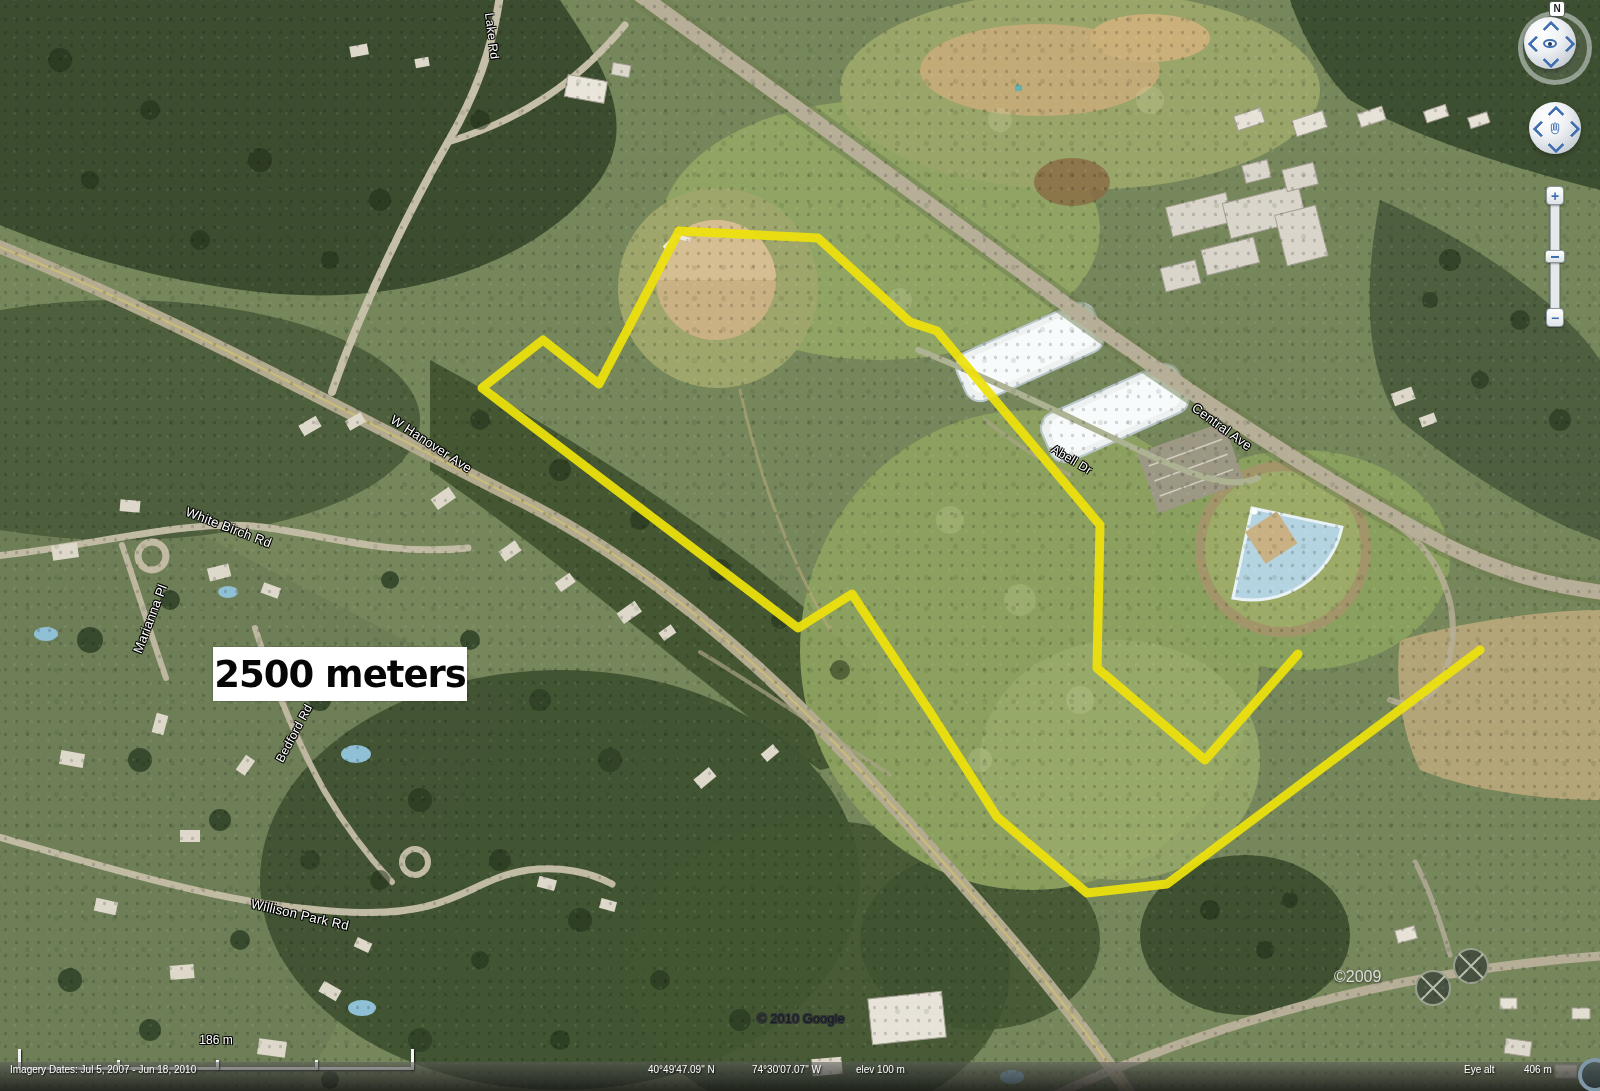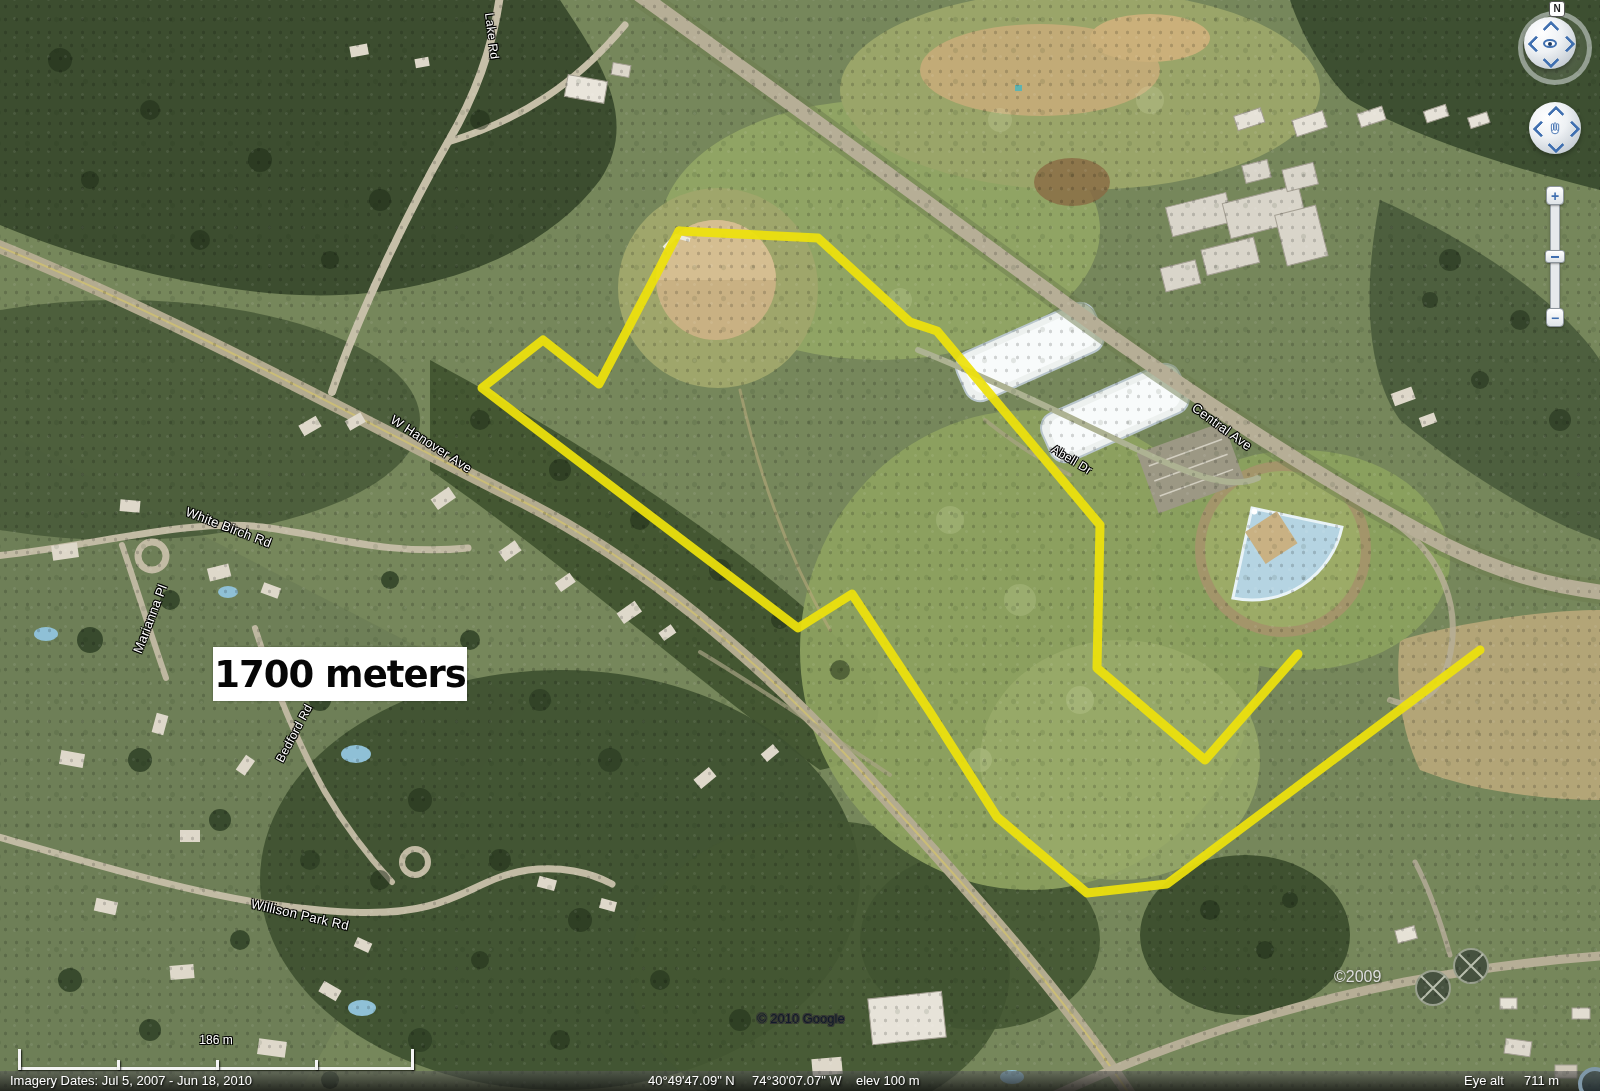--- a/index.html
+++ b/index.html
@@ -41,23 +41,23 @@
   .scalebar .lab{position:absolute;left:50%;top:-15px;transform:translateX(-50%);
     color:#fff;font-size:12px;text-shadow:-1px -1px 0 #000,1px -1px 0 #000,-1px 1px 0 #000,1px 1px 0 #000;}
   
   .map-copy{position:absolute;left:757px;top:1011px;color:#0f172a;font-size:13px;
     text-shadow:-1px -1px 0 #333,1px -1px 0 #333,-1px 1px 0 #333,1px 1px 0 #333;opacity:.95;}
   .logo-wrap{position:absolute;left:1334px;top:968px;display:flex;align-items:flex-end;}
   .logo-year{color:#ddd;font-size:16px;margin:0 6px 10px 0;text-shadow:0 1px 3px rgba(0,0,0,.7);}
   .logo-main{font-family:"DejaVu Serif",serif;font-size:50px;line-height:1;color:#fff;
     letter-spacing:0px;text-shadow:0 1px 4px rgba(0,0,0,.55);}
   
-  .statusbar{position:absolute;left:0;bottom:0;width:1600px;height:20px;
+  .statusbar{position:absolute;left:0;bottom:0;width:1600px;height:29px;
     background:linear-gradient(to bottom,rgba(90,90,90,.55),rgba(20,20,20,.8));
-    color:#fff;font-size:13px;}
+    color:#fff;font-size:10px;}
   .statusbar span{position:absolute;top:2px;white-space:nowrap;text-shadow:1px 1px 2px #000;}
   #st-imagery{left:10px;}
   #st-lat{left:648px;}
   #st-lon{left:752px;}
   #st-elev{left:856px;}
   #st-eyelab{left:1464px;text-align:right;}
   #st-eyeval{left:1524px;}
   .stream-icon{position:absolute;right:-12px;top:-4px;width:26px;height:26px;border-radius:50%;
     border:4px solid #7f98a8;background:rgba(40,60,80,.4);}
   
@@ -321,21 +321,21 @@
   <span class="rlabel" id="lbl-lake">Lake Rd</span>
   <span class="rlabel" id="lbl-hanover">W Hanover Ave</span>
   <span class="rlabel" id="lbl-whitebirch">White Birch Rd</span>
   <span class="rlabel" id="lbl-marianna">Marianna Pl</span>
   <span class="rlabel" id="lbl-bedford">Bedford Rd</span>
   <span class="rlabel" id="lbl-willison">Willison Park Rd</span>
   <span class="rlabel" id="lbl-abell">Abell Dr</span>
   <span class="rlabel" id="lbl-central">Central Ave</span>
 
   <div class="annotation">
-    <span>1700 meters</span>
+    <span>2500 meters</span>
   </div>
 
   <div class="scalebar">
     <span class="lab">186 m</span>
     <div class="base"></div>
     <div class="tick end" style="left:0;"></div>
     <div class="tick mid" style="left:25%;"></div>
     <div class="tick mid" style="left:50%;"></div>
     <div class="tick mid" style="left:75%;"></div>
     <div class="tick end" style="right:0;"></div>
@@ -379,17 +379,17 @@
       </div>
     <div class="zbtn" id="zoom-out">−</div>
   </div>
 
   <div class="statusbar">
     <span id="st-imagery">Imagery Dates: Jul 5, 2007 - Jun 18, 2010</span>
     <span id="st-lat">40°49'47.09" N</span>
     <span id="st-lon">74°30'07.07" W</span>
     <span id="st-elev">elev 100 m</span>
     <span id="st-eyelab">Eye alt</span>
-    <span id="st-eyeval">711 m</span>
+    <span id="st-eyeval">406 m</span>
     <div class="stream-icon"></div>
   </div>
 
 </div>
 
 </body></html>

